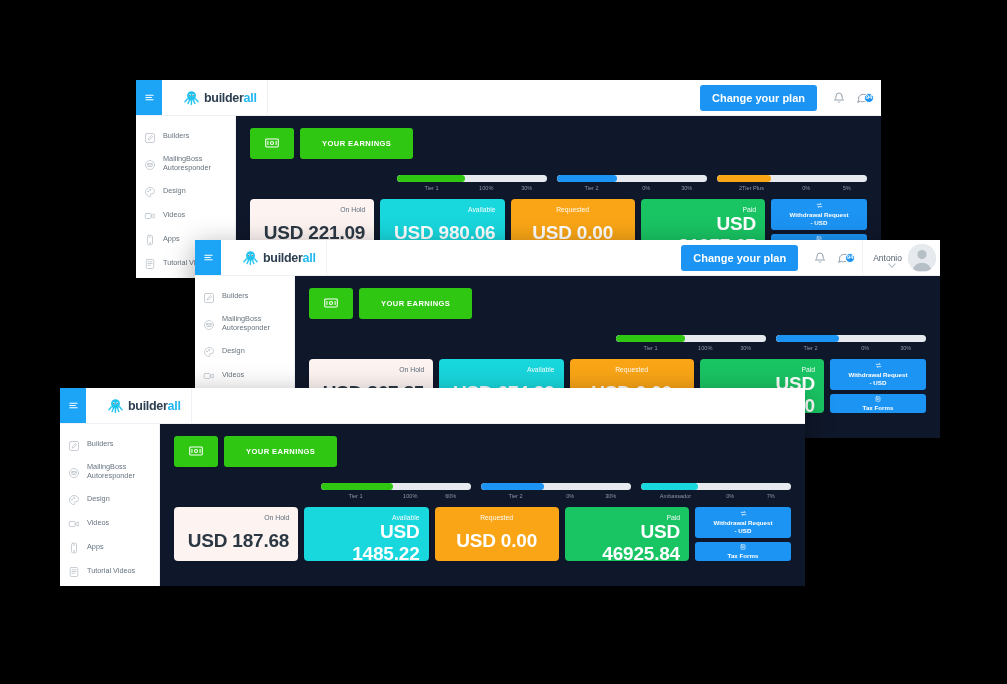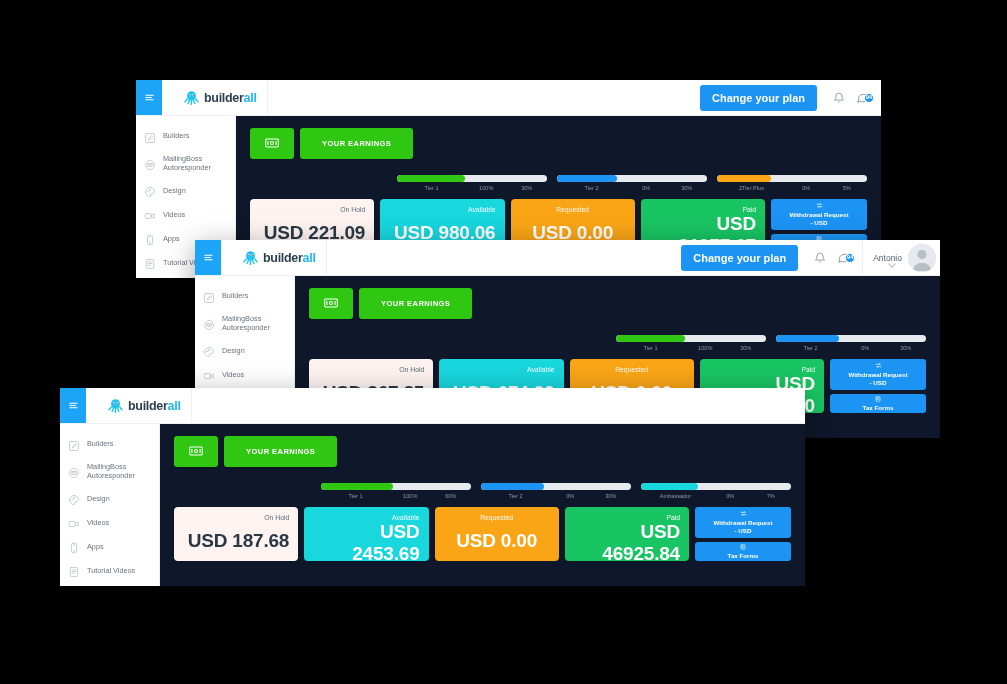--- a/index.html
+++ b/index.html
@@ -656,21 +656,21 @@
               </div>
             </div>
           </div>
           <div class="cards">
             <div class="card onhold">
               <div class="c-label">On Hold</div>
               <div class="c-value">USD 187.68</div>
             </div>
             <div class="card available">
               <div class="c-label">Available</div>
-              <div class="c-value">USD 2453.69</div>
+              <div class="c-value">USD 1485.22</div>
             </div>
             <div class="card requested">
               <div class="c-label">Requested</div>
               <div class="c-value">USD 0.00</div>
             </div>
             <div class="card paid">
               <div class="c-label">Paid</div>
               <div class="c-value">USD 46925.84</div>
             </div>
             <div class="side-btns">

